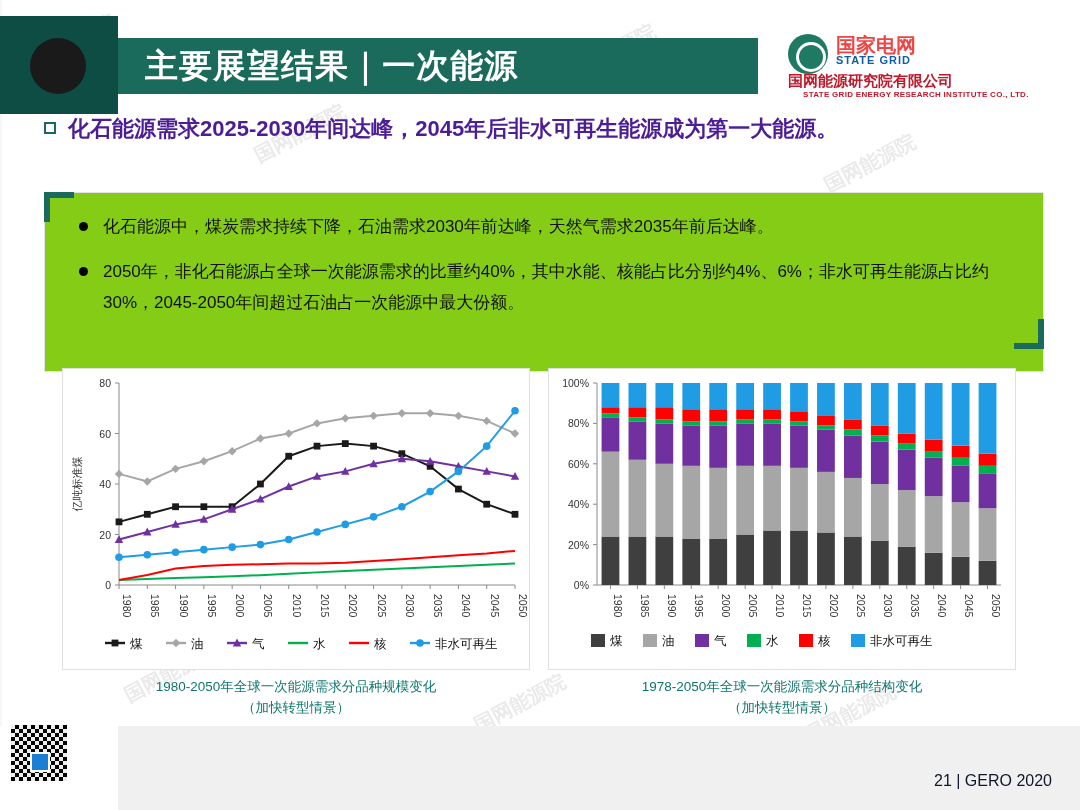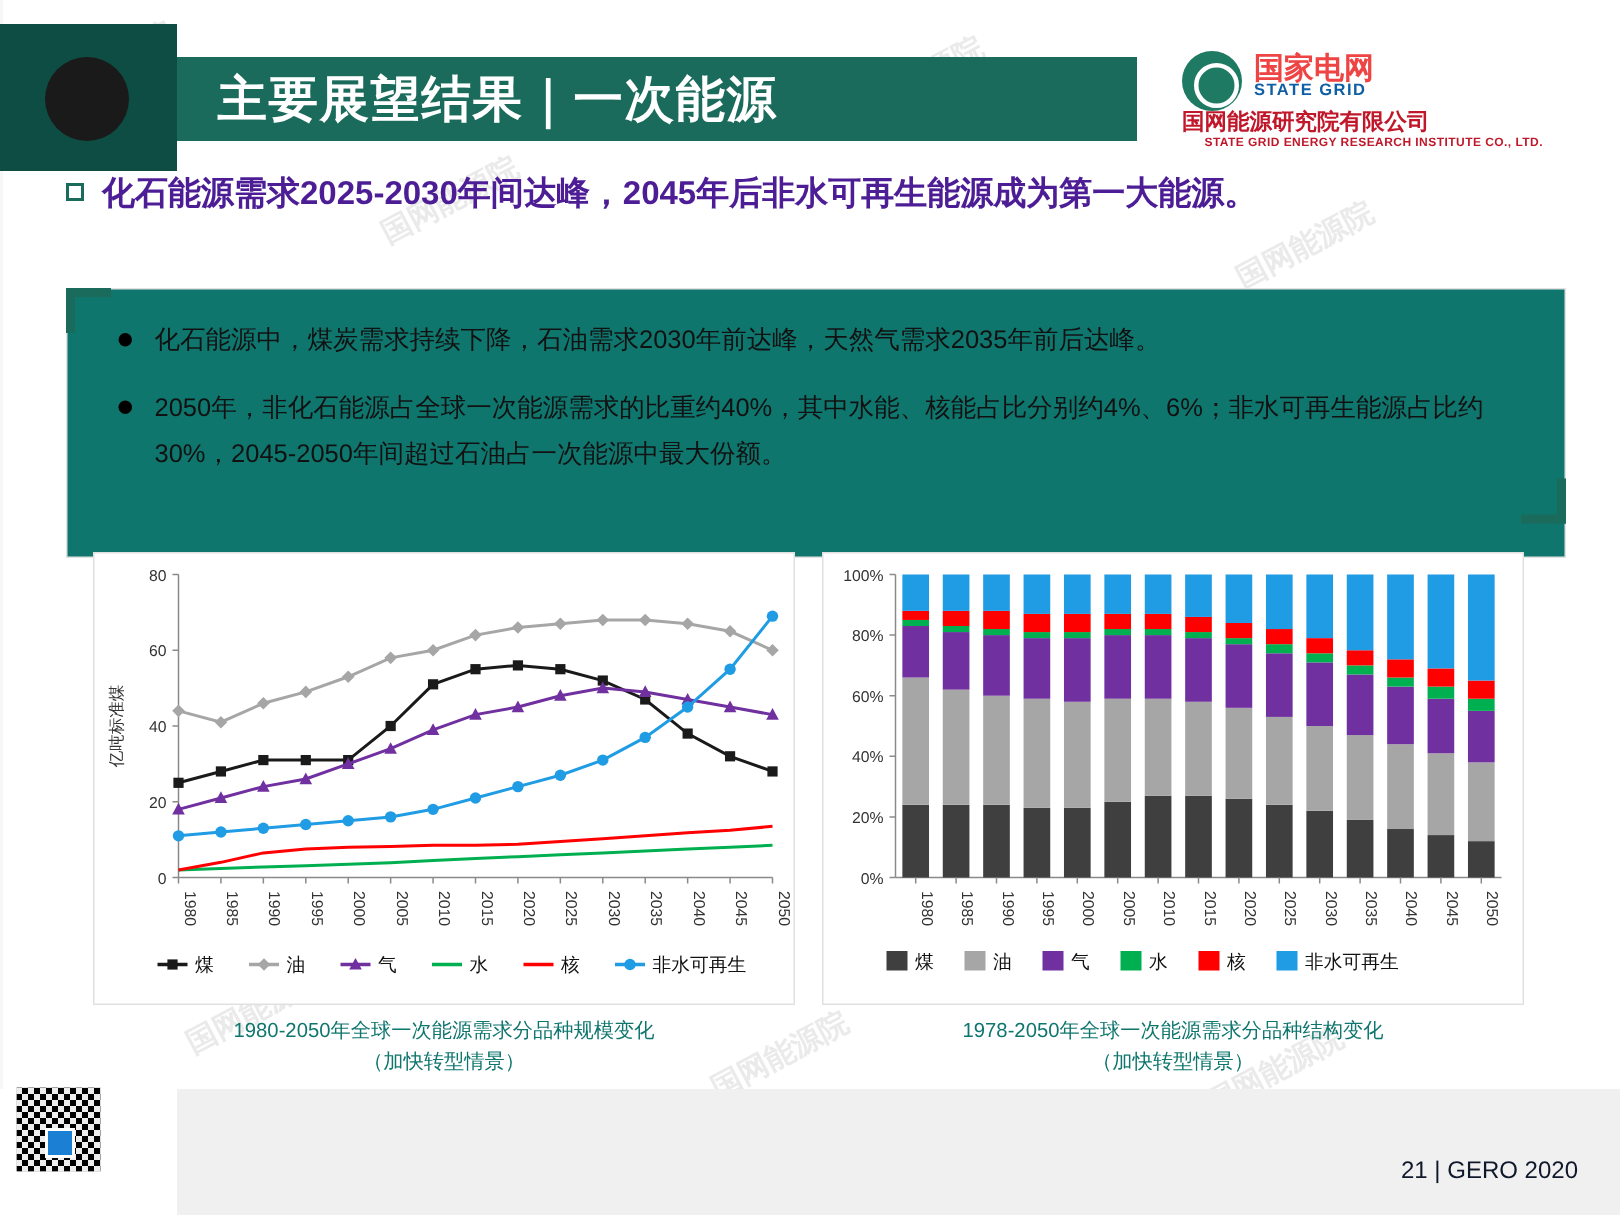--- a/index.html
+++ b/index.html
@@ -63,21 +63,21 @@
   }
   .headline .sq {
     display:inline-block; width:12px; height:12px; border:2px solid #1b6b5c;
     margin-right:12px; vertical-align:2px;
   }
   .headline .txt { display:inline; }
 
   
   .card {
     position:absolute; left:44px; top:192px; width:1000px; height:180px;
-    background:#0f766e; border:1px solid #e2e2e2;
+    background:#84cc16; border:1px solid #e2e2e2;
   }
   .corner-tl {
     position:absolute; left:44px; top:192px; width:30px; height:30px;
     border-left:6px solid #1b6b5c; border-top:6px solid #1b6b5c;
   }
   .corner-br {
     position:absolute; left:1014px; top:319px; width:30px; height:30px;
     border-right:6px solid #1b6b5c; border-bottom:6px solid #1b6b5c;
   }
   .card-list { position:absolute; left:30px; top:18px; width:940px; }

